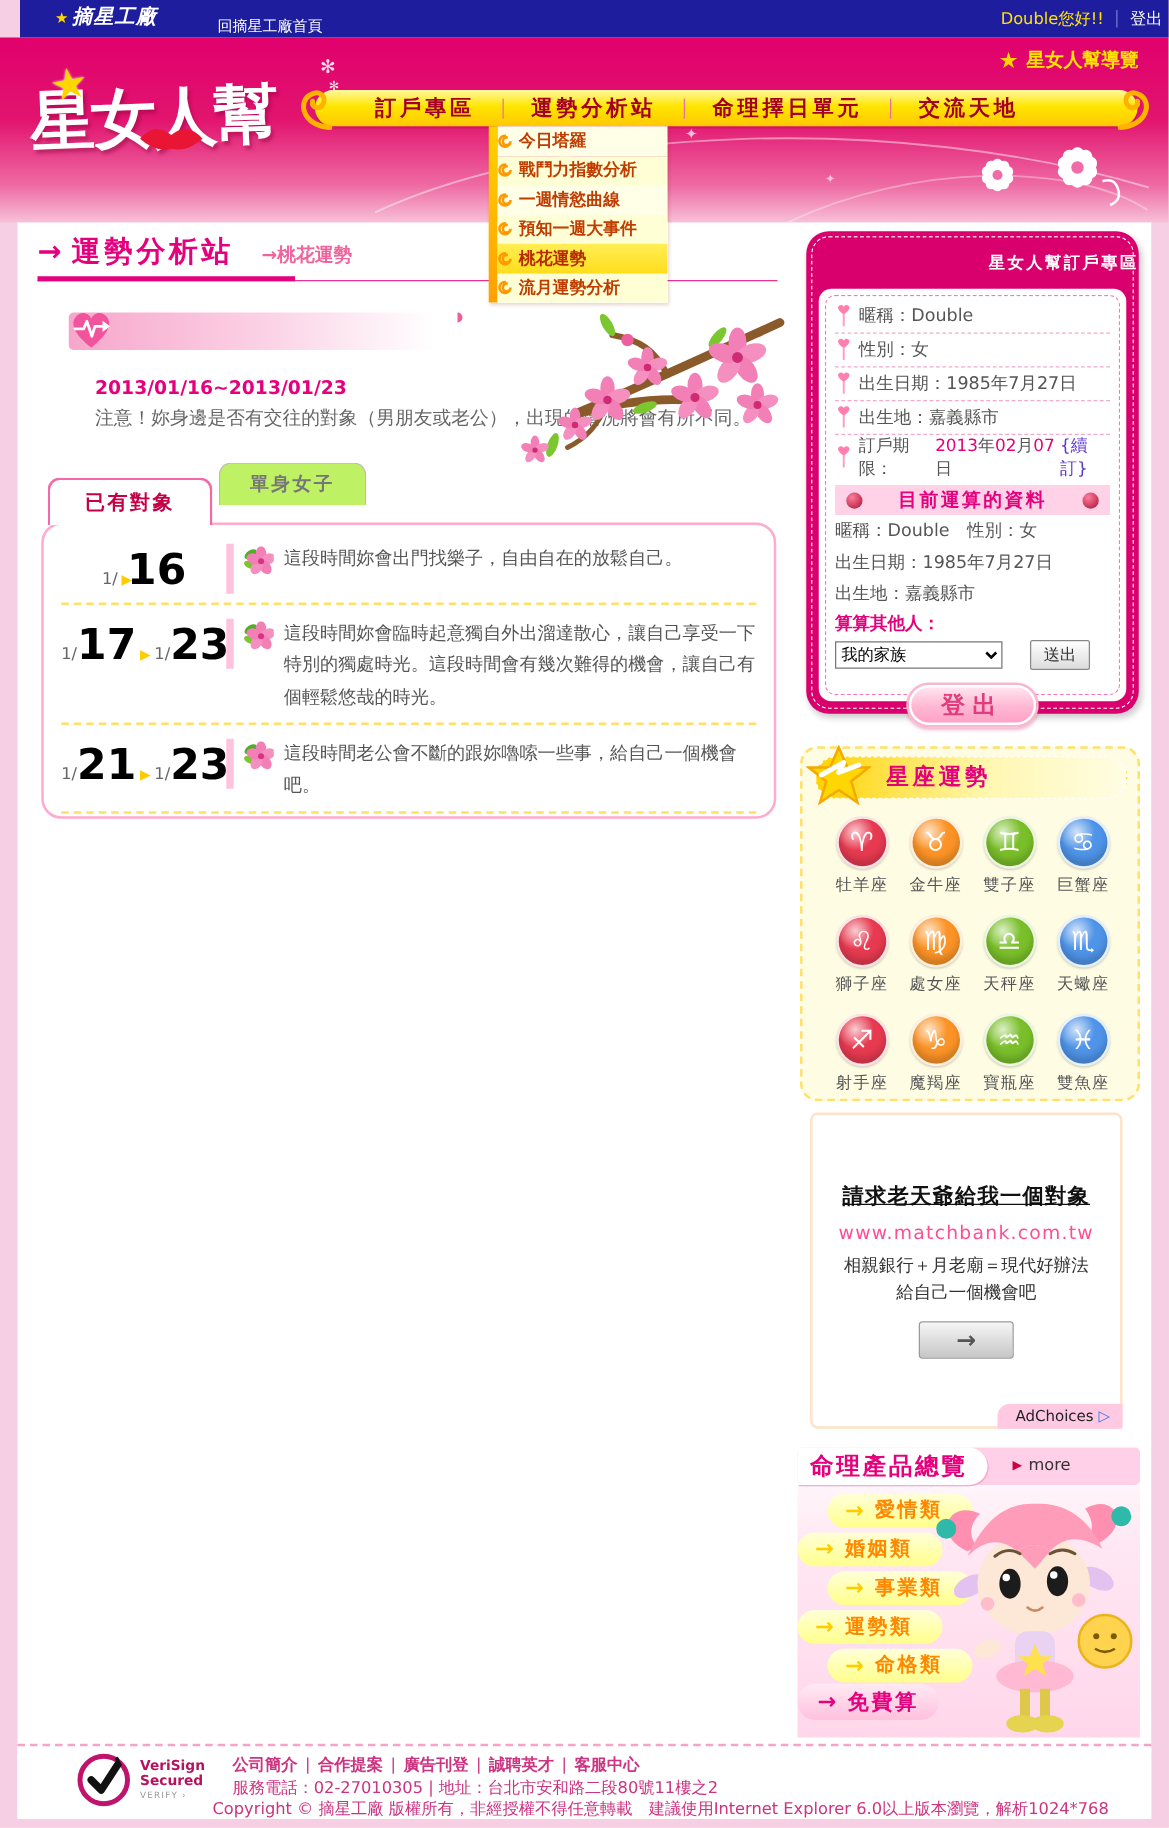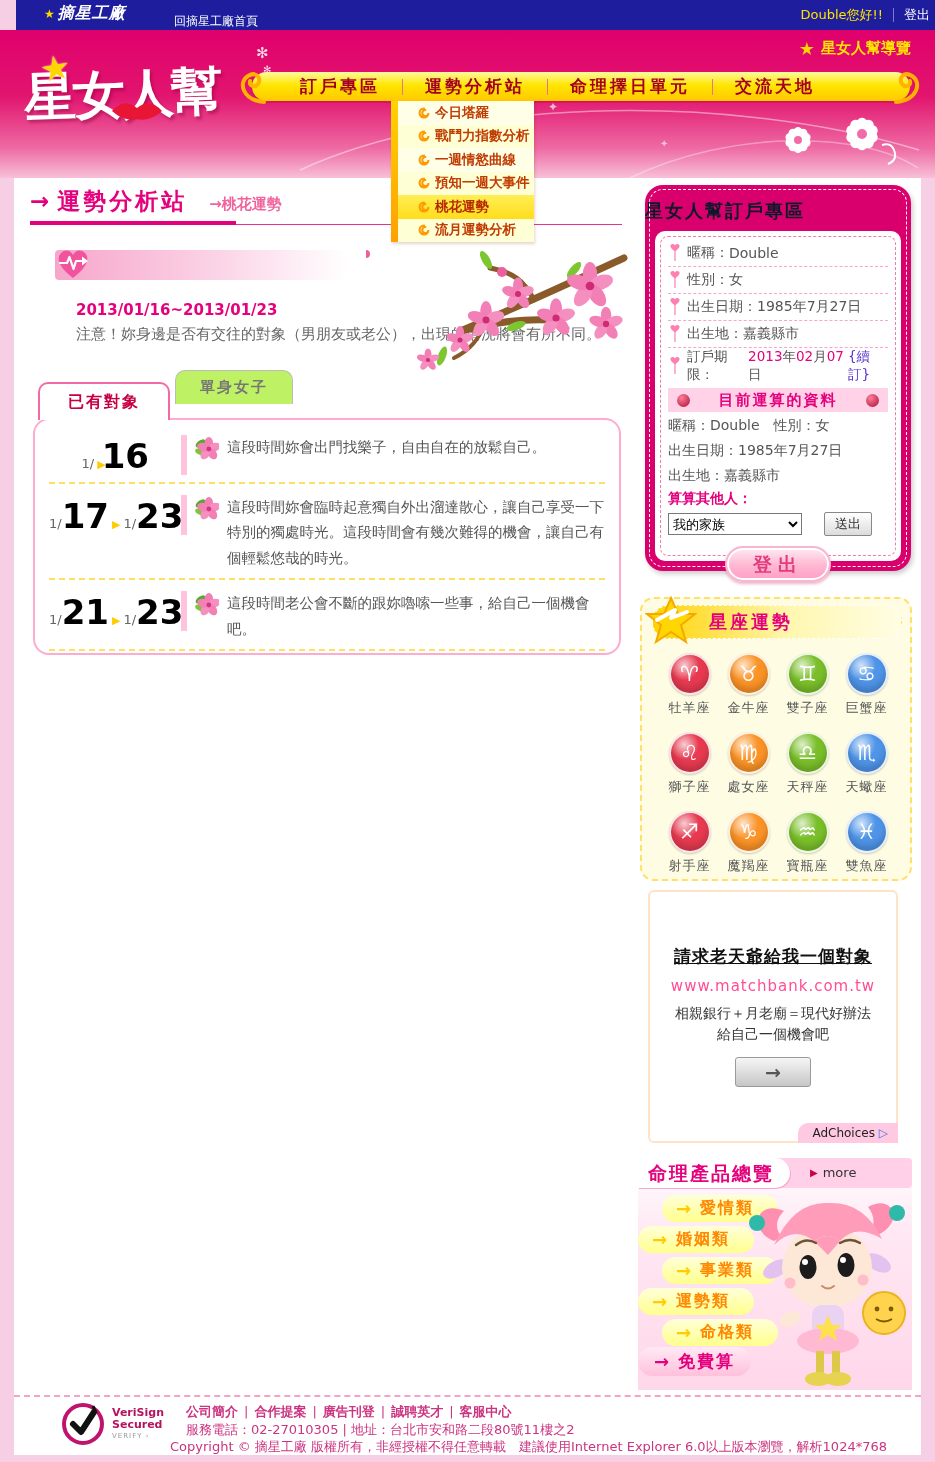--- a/index.html
+++ b/index.html
@@ -33,21 +33,21 @@
     box-shadow:0 2px 0 rgba(160,0,60,.25);display:flex;align-items:center;}
   .nav-items{display:flex;align-items:center;height:100%;padding-left:26px;}
   .nav-item{font-size:17px;font-weight:bold;color:#a30024;letter-spacing:3px;padding:0 22px;cursor:pointer;white-space:nowrap;}
   .nav-sep{width:1px;height:16px;background:#f06d9f;}
   .nav-curl{position:absolute;top:-6px;}
 
   
   .dropdown{position:absolute;left:391px;top:71px;display:flex;z-index:60;box-shadow:1px 2px 3px rgba(120,40,0,.2);}
   .dd-bar{width:7px;background:linear-gradient(180deg,#ffd200,#ffa000);}
   .dd-list{width:136px;}
-  .dd-item{display:flex;align-items:center;gap:5px;height:23.5px;background:#ffffe8;padding-left:20px;cursor:pointer;}
+  .dd-item{display:flex;align-items:center;gap:5px;height:23.5px;background:#ffffe8;padding-left:0;cursor:pointer;}
   .dd-item:nth-child(even){background:#ffffd6;}
   .dd-item.active{background:linear-gradient(180deg,#ffee55,#ffdd1b);}
   .dd-label{font-size:13.5px;font-weight:bold;color:#c03c00;white-space:nowrap;}
   .dd-item.active .dd-label{color:#b52800;}
   .dd-spiral{display:flex;}
 
   
   .content-bg{position:absolute;left:14px;top:178px;width:907px;height:1277px;background:#fff;}
 
   
@@ -87,21 +87,21 @@
   .d-arrow{color:#ffcc00;font-size:11px;margin:0 3px;}
   .f-date.single .d-arrow{margin-right:-4px;}
   .f-bar{width:6px;height:40px;background:#ffc3de;margin:2px 8px 0 2px;flex:none;}
   .f-flower{margin:4px 8px 0 0;flex:none;display:flex;}
   .f-text{flex:1;color:#555;font-size:14.5px;line-height:1.75;padding-top:2px;}
 
   
   .sub-box{position:absolute;left:645px;top:185px;width:266px;height:386px;background:#d9006e;border-radius:18px;
     box-shadow:2px 3px 5px rgba(0,0,0,.2);}
   .sub-box::before{content:'';position:absolute;inset:4px;border:1px dashed #fff;border-radius:14px;pointer-events:none;}
-  .sub-title{margin-top:10px;text-align:left;color:#0f172a;font-size:18px;font-weight:bold;letter-spacing:2px;height:32px;line-height:32px;}
+  .sub-title{margin-top:10px;text-align:right;color:#ffffff;font-size:13px;font-weight:bold;letter-spacing:2px;height:32px;line-height:32px;}
   .sub-inner{position:absolute;left:10px;top:46px;width:246px;height:330px;background:#fff;border-radius:10px;padding:5px;}
   .sub-inner-border{border:1px dashed #f27ab0;border-radius:8px;height:100%;padding:3px 7px;}
   .sub-row{display:flex;align-items:center;min-height:27px;border-bottom:1px dashed #f4a9cb;font-size:14px;color:#555;}
   .sub-row.noline{border-bottom:none;font-size:13.5px;}
   .pin{display:flex;margin-right:5px;flex:none;}
   .hl{color:#e5007d;}
   .renew-link{color:#5a35cc;cursor:pointer;margin-left:1px;}
   .current-head{margin-top:4px;background:#ffd2e7;color:#e5007d;font-weight:bold;font-size:15px;height:24px;
     display:flex;align-items:center;justify-content:space-between;padding:0 9px;letter-spacing:2px;}
   .ball{width:13px;height:13px;border-radius:50%;background:radial-gradient(circle at 35% 30%,#ff7d9b,#a80f33);}

